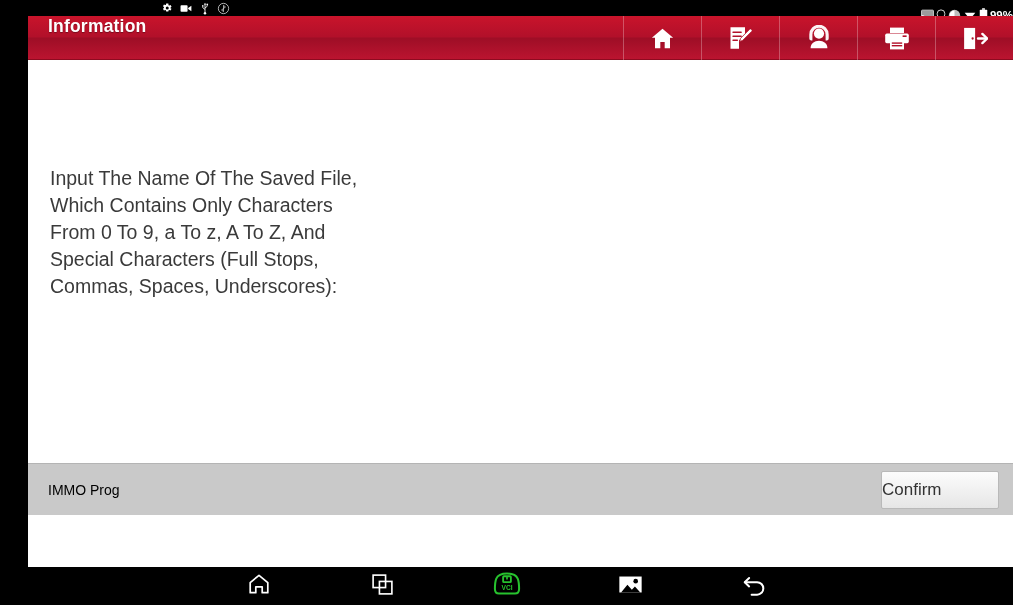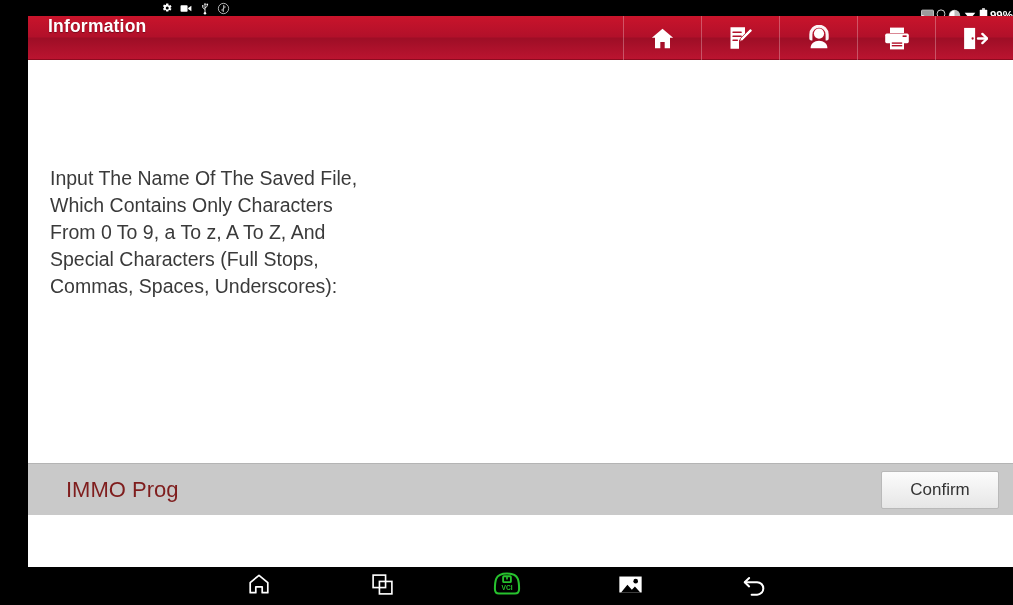--- a/index.html
+++ b/index.html
@@ -89,28 +89,28 @@
 
   
   .footer {
     position: absolute; left: 0; bottom: 0;
     width: 985px; height: 52px;
     background: #c9c9c9;
     border-top: 1px solid #b4b4b4;
     display: flex; align-items: center;
   }
   .footer-label {
-    margin-left: 38px; font-size: 22px; color: #7f1d1d;
+    margin-left: 20px; font-size: 14px; color: #000000;
   }
   .confirm-btn {
     position: absolute; right: 14px; top: 7px;
     width: 118px; height: 38px;
     background: linear-gradient(to bottom, #fcfcfc 0%, #f1f1f1 50%, #e6e6e6 100%);
     border: 1px solid #b9b9b9; border-radius: 2px;
-    display: flex; align-items: center; justify-content: center;
+    display: flex; align-items: center; 
     font-size: 17px; color: #333; cursor: pointer;
   }
 
   
   .navbar {
     position: absolute; left: 0; bottom: 0; width: 1013px; height: 38px;
     background: #000;
     display: flex; align-items: center; justify-content: center; gap: 78px;
   }
   .nav-btn {

